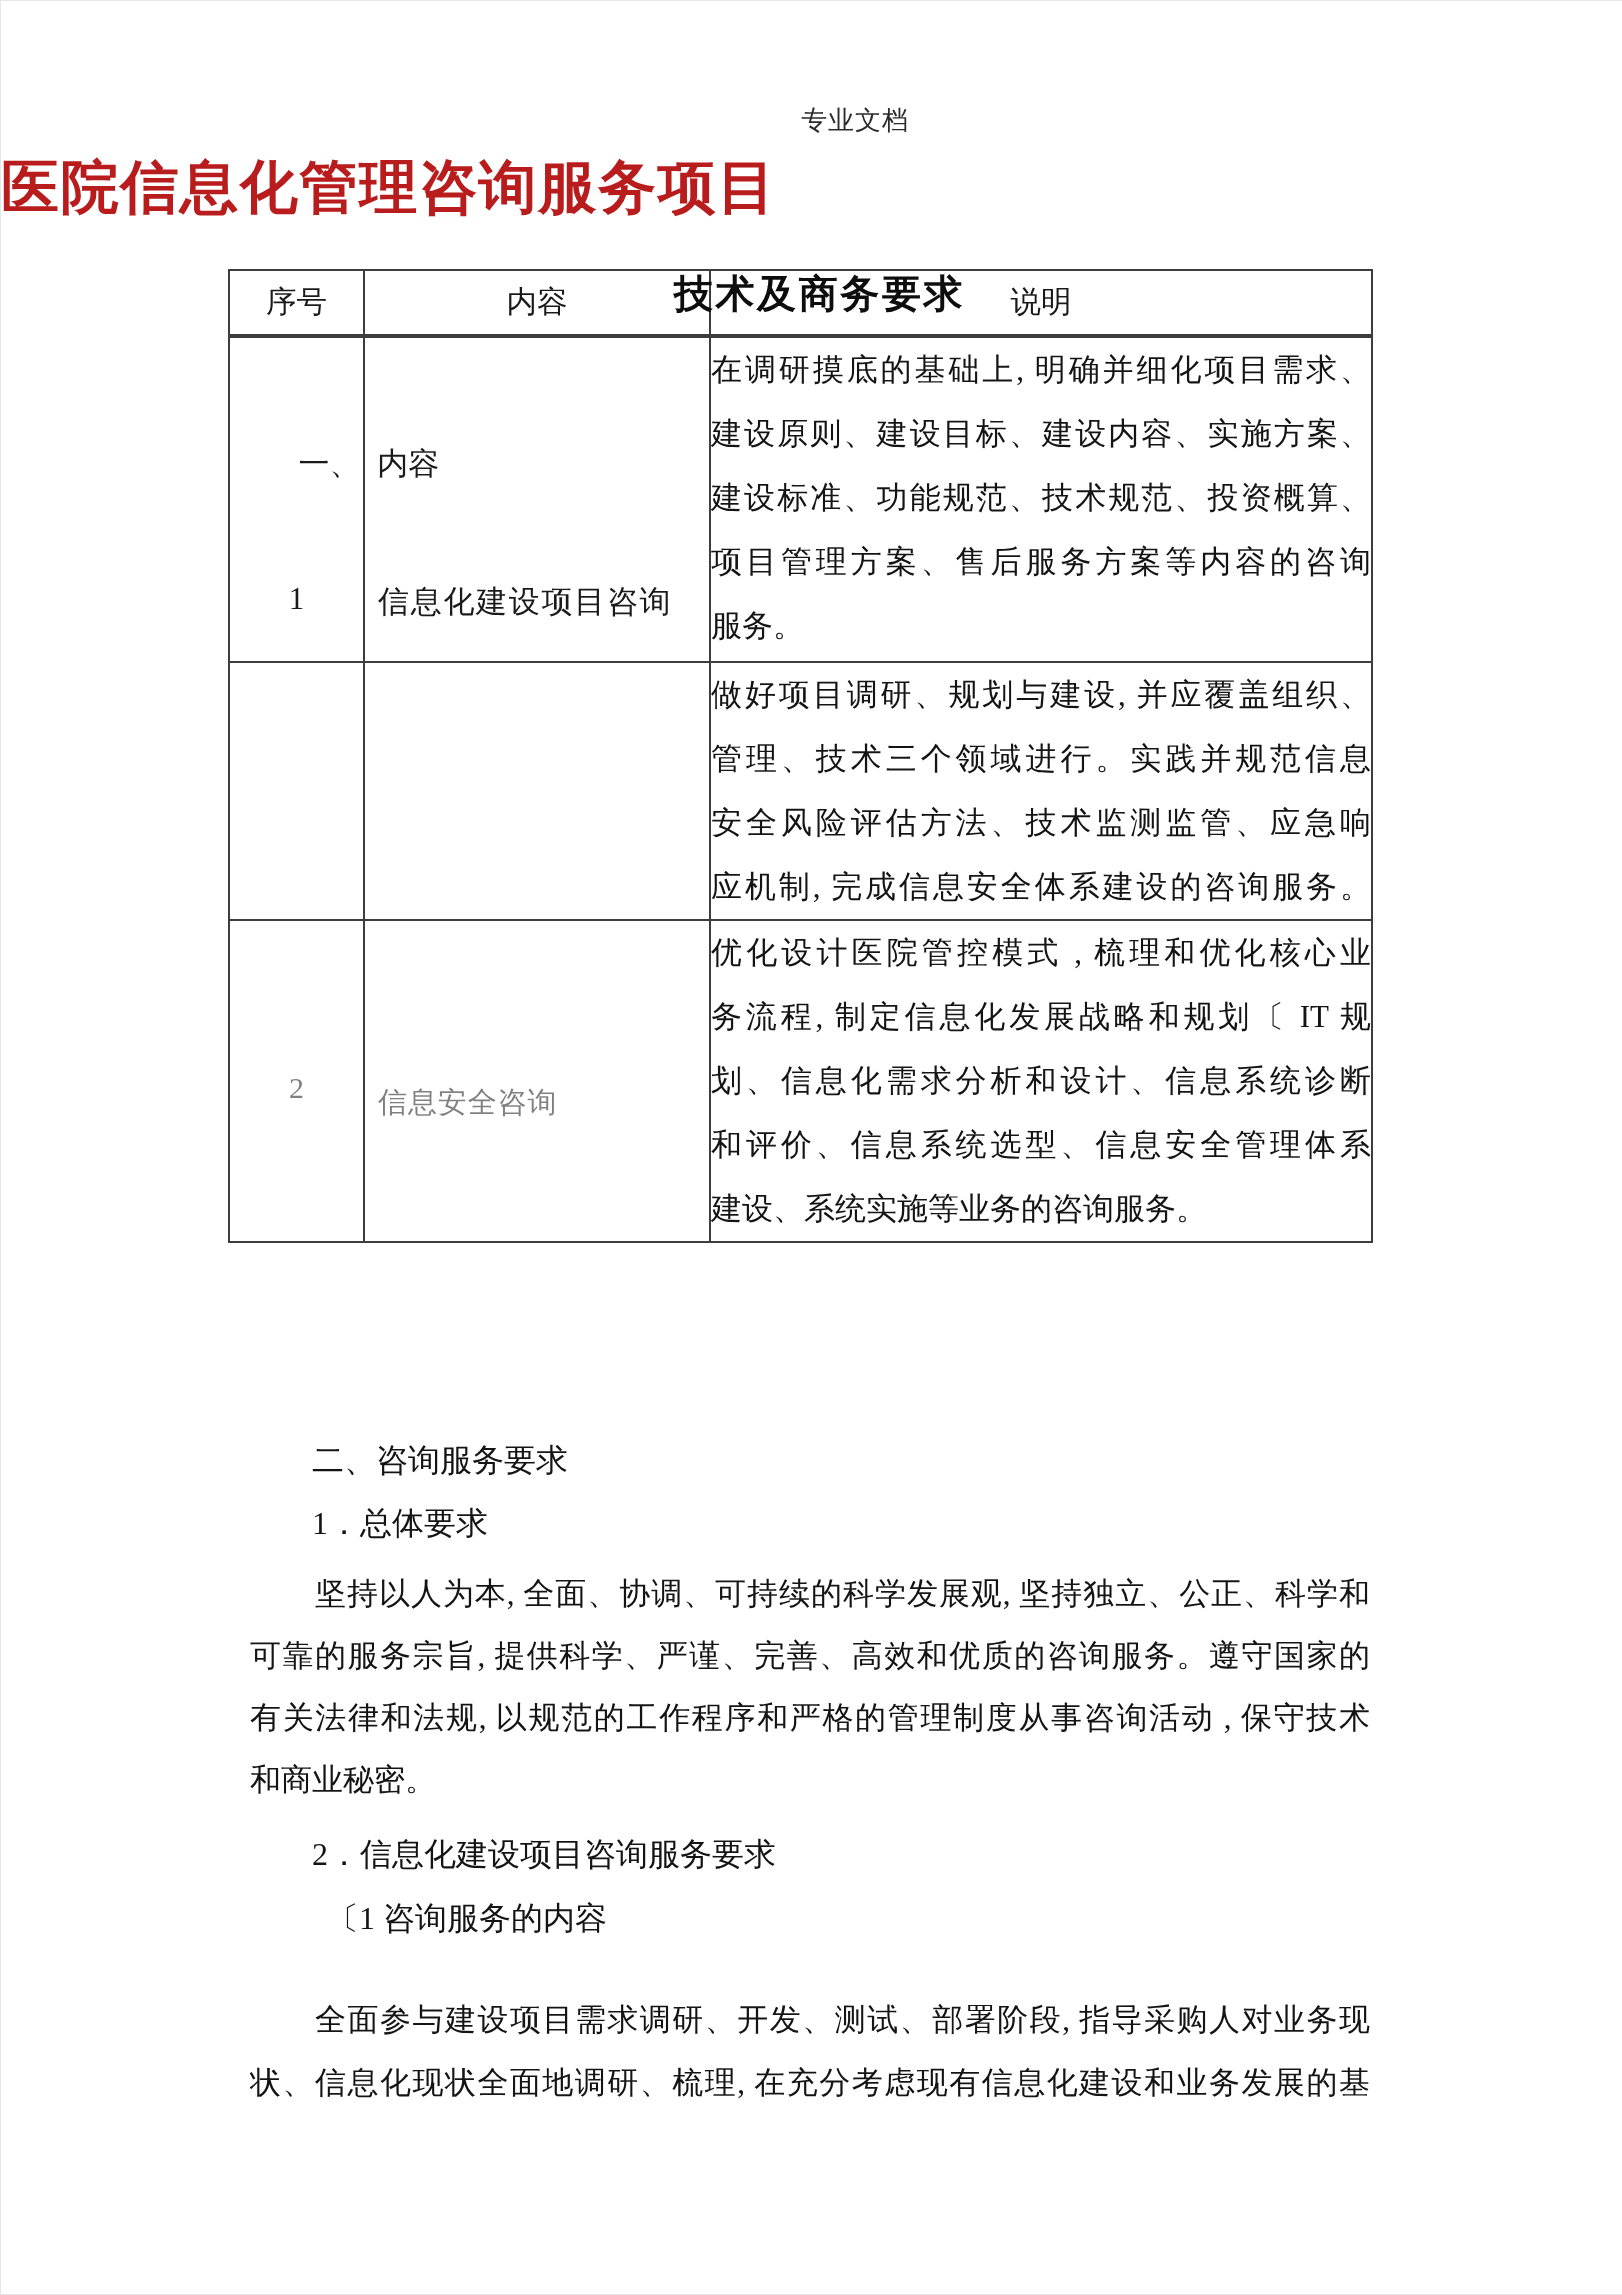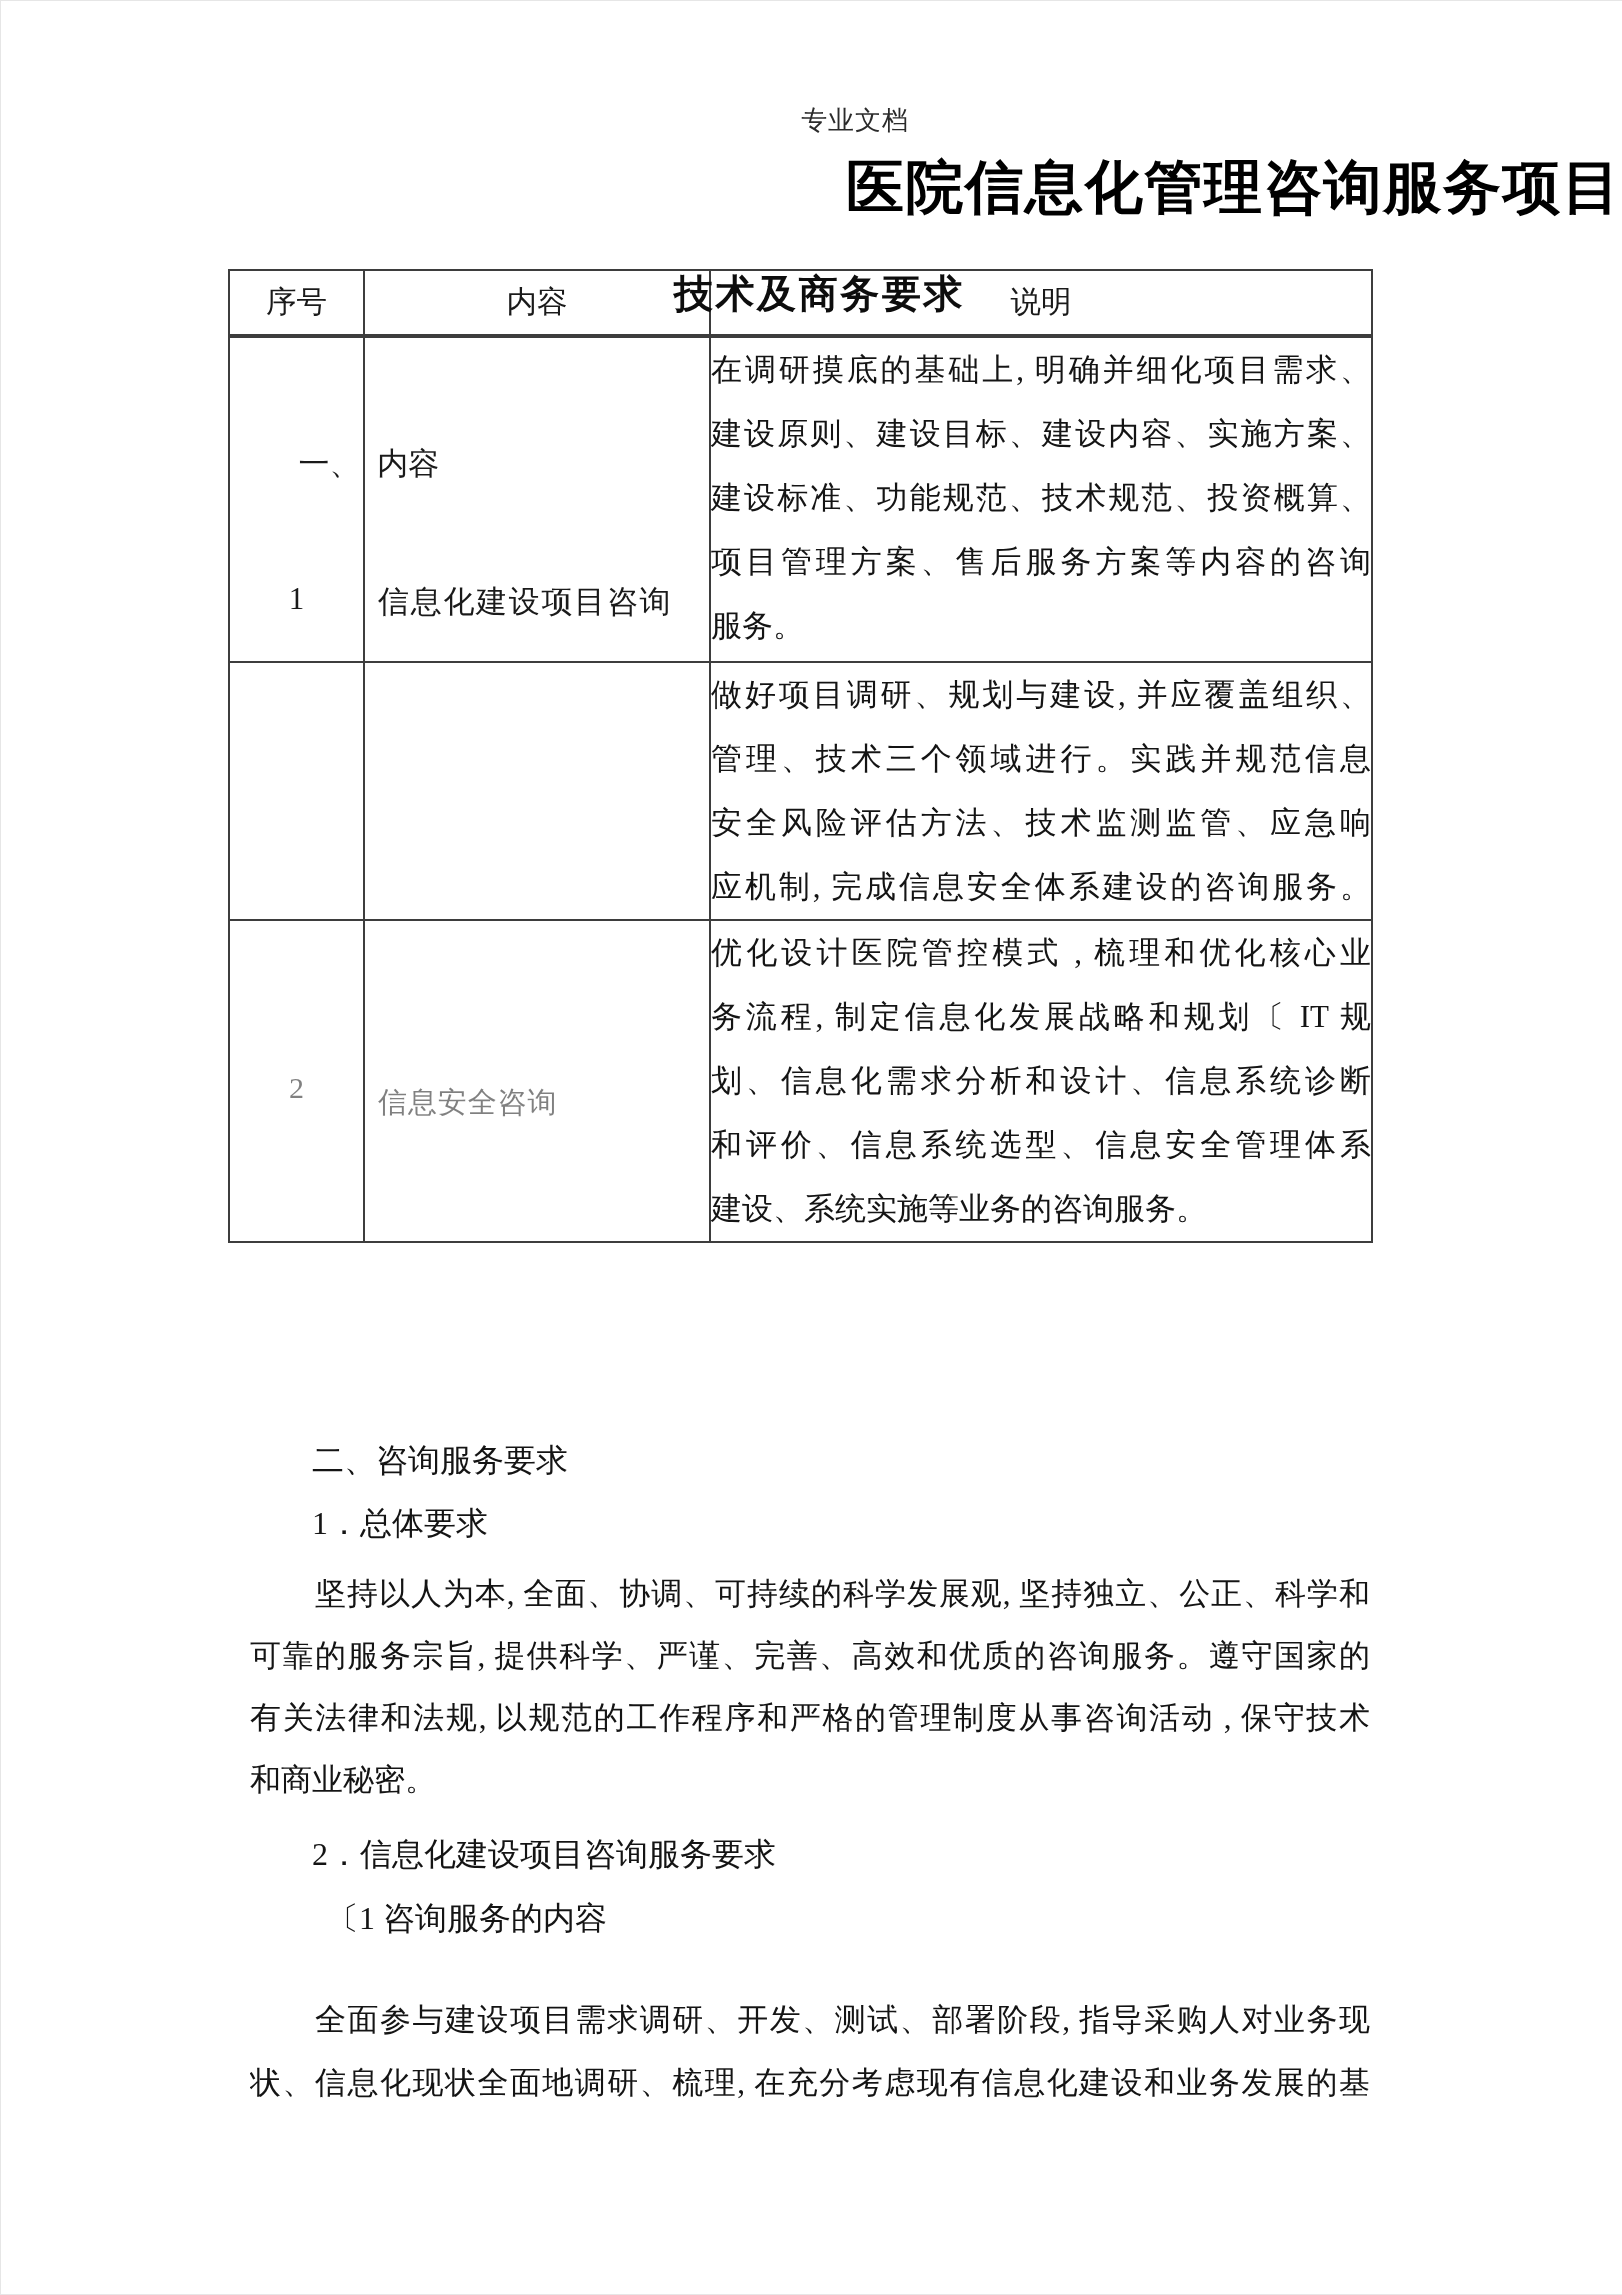--- a/index.html
+++ b/index.html
@@ -8,23 +8,23 @@
     margin:0 auto;overflow:hidden;box-sizing:border-box;
     border:1.7px solid #e6e6e6;
     font-family:"Liberation Serif","DejaVu Serif",serif;color:#161616;
   }
   .watermark{
     position:absolute;top:102px;left:0;width:100%;box-sizing:border-box;
     padding-left:87px;text-align:center;font-size:26px;color:#2b2b2b;
     letter-spacing:0.9px;
   }
   .doc-title{
-    position:absolute;top:155px;left:0;width:100%;text-align:right;
+    position:absolute;top:155px;left:0;width:100%;text-align:left;
     font-family:"Liberation Sans","DejaVu Sans",sans-serif;
-    font-weight:700;font-size:58px;line-height:1.06;letter-spacing:1.7px;color:#000000;
+    font-weight:700;font-size:58px;line-height:1.06;letter-spacing:1.7px;color:#b91c1c;
   }
   .doc-subtitle{
     position:absolute;top:272px;left:8px;width:100%;text-align:center;
     font-family:"Liberation Sans","DejaVu Sans",sans-serif;
     font-weight:700;font-size:39px;line-height:1.08;letter-spacing:2.6px;color:#0d0d0d;
     z-index:3;pointer-events:none;
   }
   table.req{
     position:absolute;left:227px;top:268px;width:1143px;
     border-collapse:collapse;table-layout:fixed;z-index:1;

